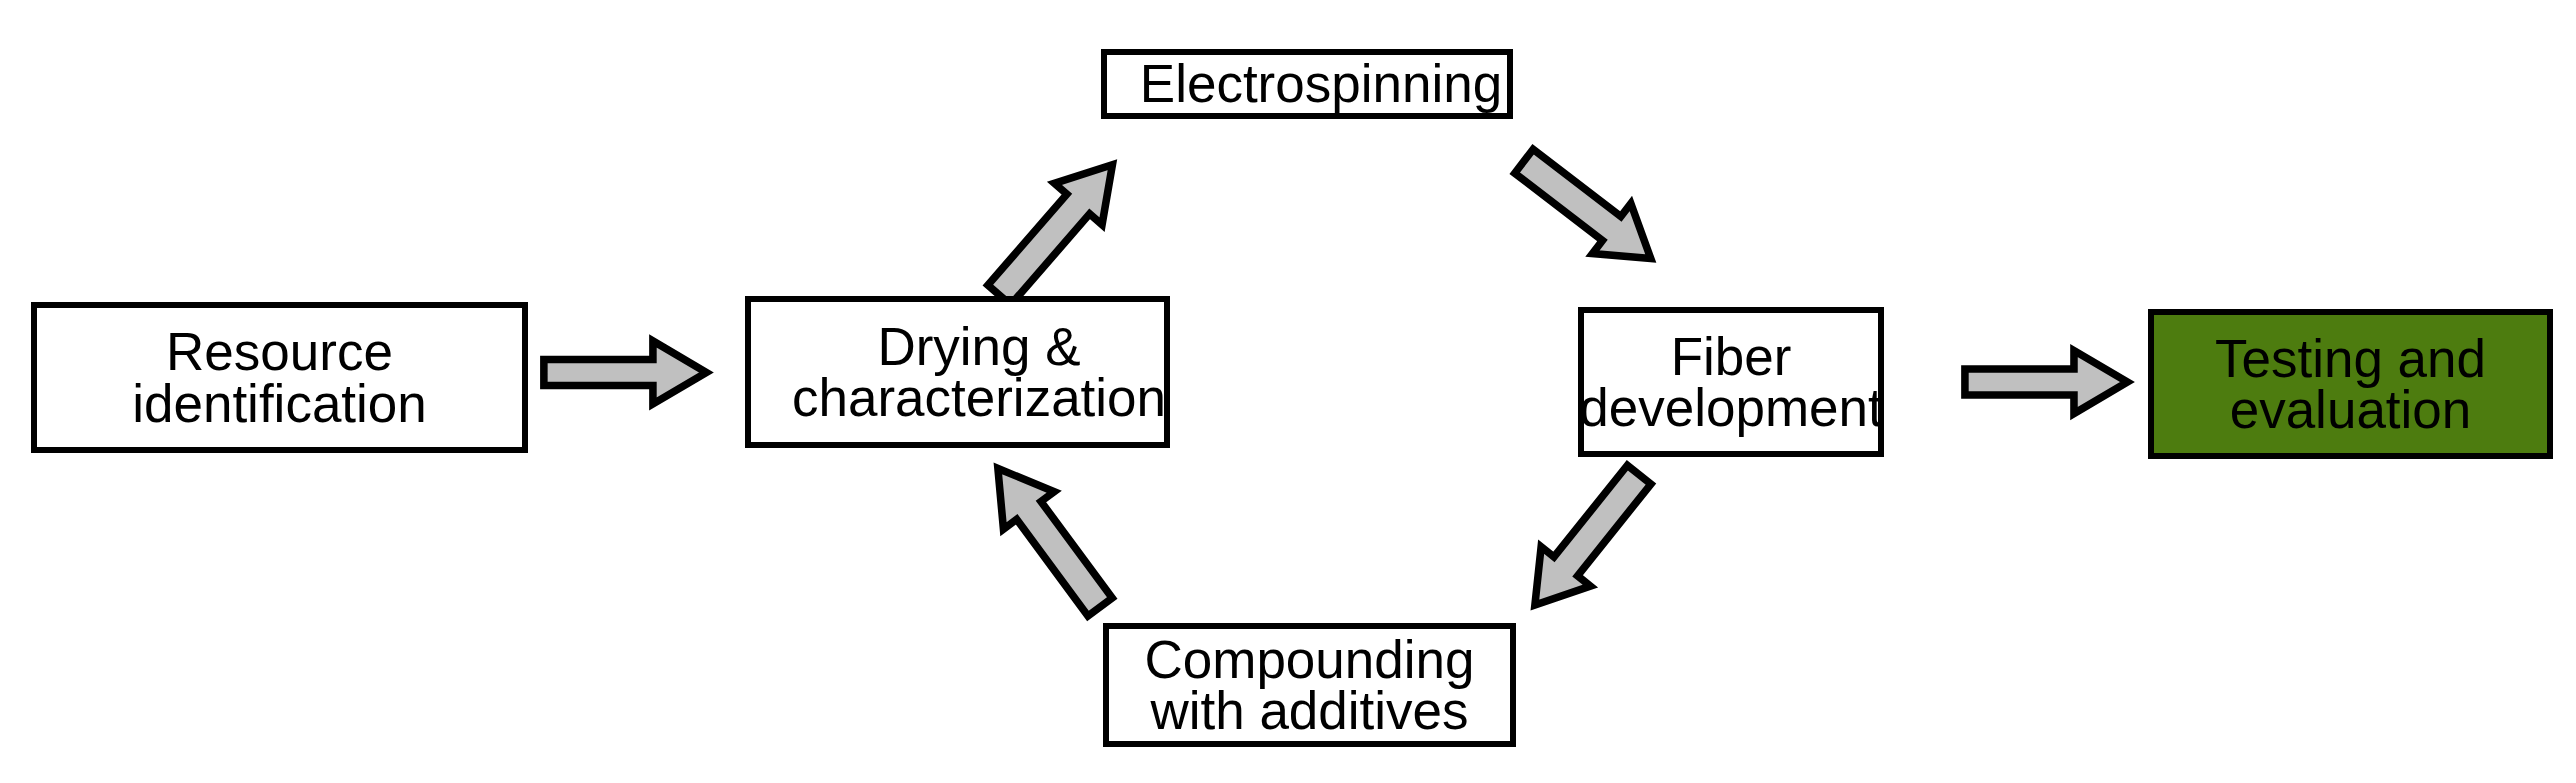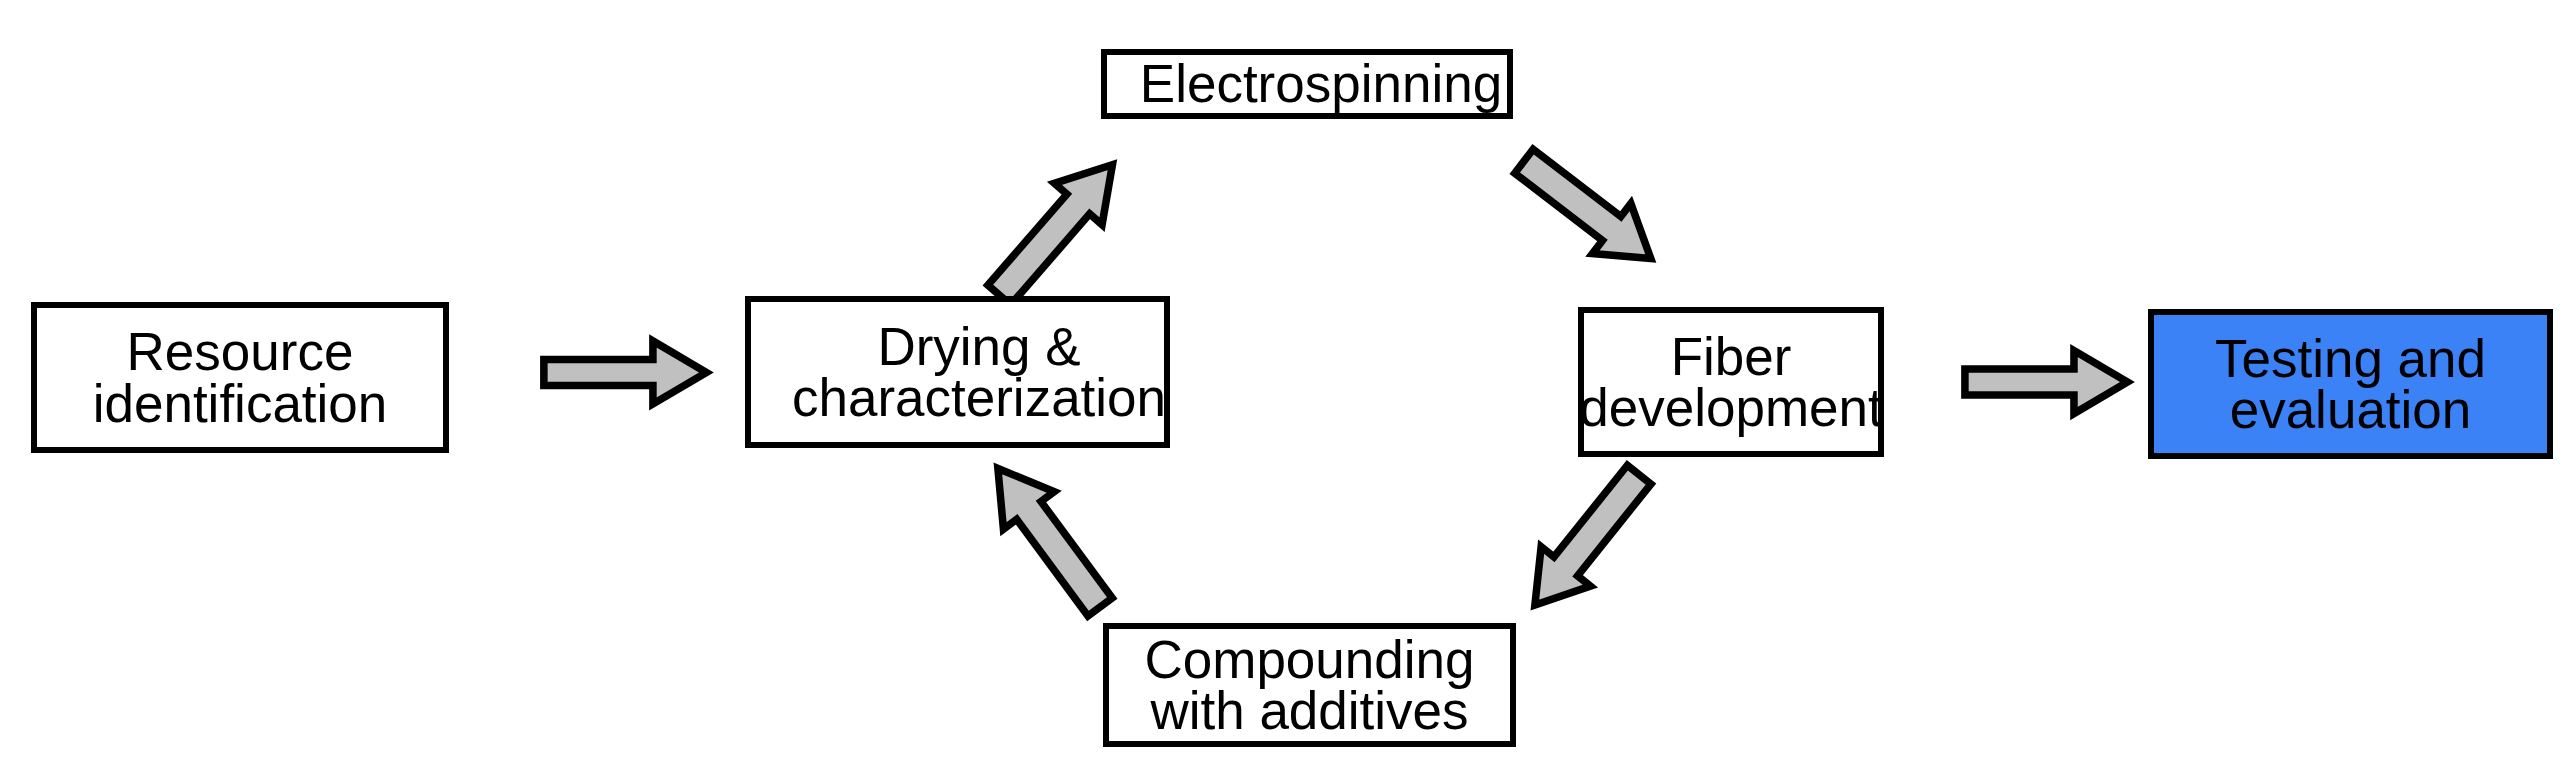--- a/index.html
+++ b/index.html
@@ -47,40 +47,40 @@
 
   <svg class="arrows-layer" viewBox="0 0 3756 1143" xmlns="http://www.w3.org/2000/svg">
       <polygon points="793,562 952,562 952,589 1030,543 952,497 952,524 793,524" fill="#c0c0c0" stroke="#000000" stroke-width="11" stroke-linejoin="miter" stroke-miterlimit="6"></polygon>
       <polygon points="1473.6,444.4 1588.8,311.8 1606.9,327.5 1622,240 1537.4,267.2 1555.6,283 1440.4,415.6" fill="#c0c0c0" stroke="#000000" stroke-width="11" stroke-linejoin="miter" stroke-miterlimit="6"></polygon>
       <polygon points="2208.6,252.5 2336.5,350.6 2321.9,369.7 2407,377 2377.9,296.7 2363.3,315.7 2235.4,217.5" fill="#c0c0c0" stroke="#000000" stroke-width="11" stroke-linejoin="miter" stroke-miterlimit="6"></polygon>
       <polygon points="2865,576 3024,576 3024,603 3102,557 3024,511 3024,538 2865,538" fill="#c0c0c0" stroke="#000000" stroke-width="11" stroke-linejoin="miter" stroke-miterlimit="6"></polygon>
       <polygon points="2372.8,678.3 2265.8,812 2247.1,797 2238,882 2318.9,854.5 2300.2,839.5 2407.2,705.7" fill="#c0c0c0" stroke="#000000" stroke-width="11" stroke-linejoin="miter" stroke-miterlimit="6"></polygon>
       <polygon points="1621.7,871.9 1517.8,731.1 1537.1,716.9 1455,683 1463.1,771.5 1482.4,757.2 1586.3,898.1" fill="#c0c0c0" stroke="#000000" stroke-width="11" stroke-linejoin="miter" stroke-miterlimit="6"></polygon>
     </svg>
 
-  <div class="node" style="left: 31px; top: 302px; width: 418px; height: 151px; border-color: rgb(0, 0, 0); background: rgb(255, 255, 255);">
+  <div class="node" style="left: 31px; top: 302px; width: 497px; height: 151px; border-color: rgb(0, 0, 0); background: rgb(255, 255, 255);">
     <span class="node-label">Resource
 identification</span>
   </div>
 
   <div class="node" style="left: 745px; top: 296px; width: 425px; height: 152px; border-color: rgb(0, 0, 0); background: rgb(255, 255, 255); padding-left: 43px;">
     <span class="node-label">Drying &amp;
 characterization</span>
   </div>
 
   <div class="node" style="left: 1101px; top: 49px; width: 412px; height: 70px; border-color: rgb(0, 0, 0); background: rgb(255, 255, 255); padding-left: 28px;">
     <span class="node-label">Electrospinning</span>
   </div>
 
   <div class="node" style="left: 1578px; top: 307px; width: 306px; height: 150px; border-color: rgb(0, 0, 0); background: rgb(255, 255, 255);">
     <span class="node-label">Fiber
 development</span>
   </div>
 
-  <div class="node" style="left: 2148px; top: 309px; width: 405px; height: 150px; border-color: rgb(0, 0, 0); background: #3b82f6;">
+  <div class="node" style="left: 2148px; top: 309px; width: 405px; height: 150px; border-color: rgb(0, 0, 0); background: #4d7c0f;">
     <span class="node-label">Testing and
 evaluation</span>
   </div>
 
   <div class="node" style="left: 1103px; top: 623px; width: 413px; height: 124px; border-color: rgb(0, 0, 0); background: rgb(255, 255, 255);">
     <span class="node-label">Compounding
 with additives</span>
   </div>
 
 </div>

